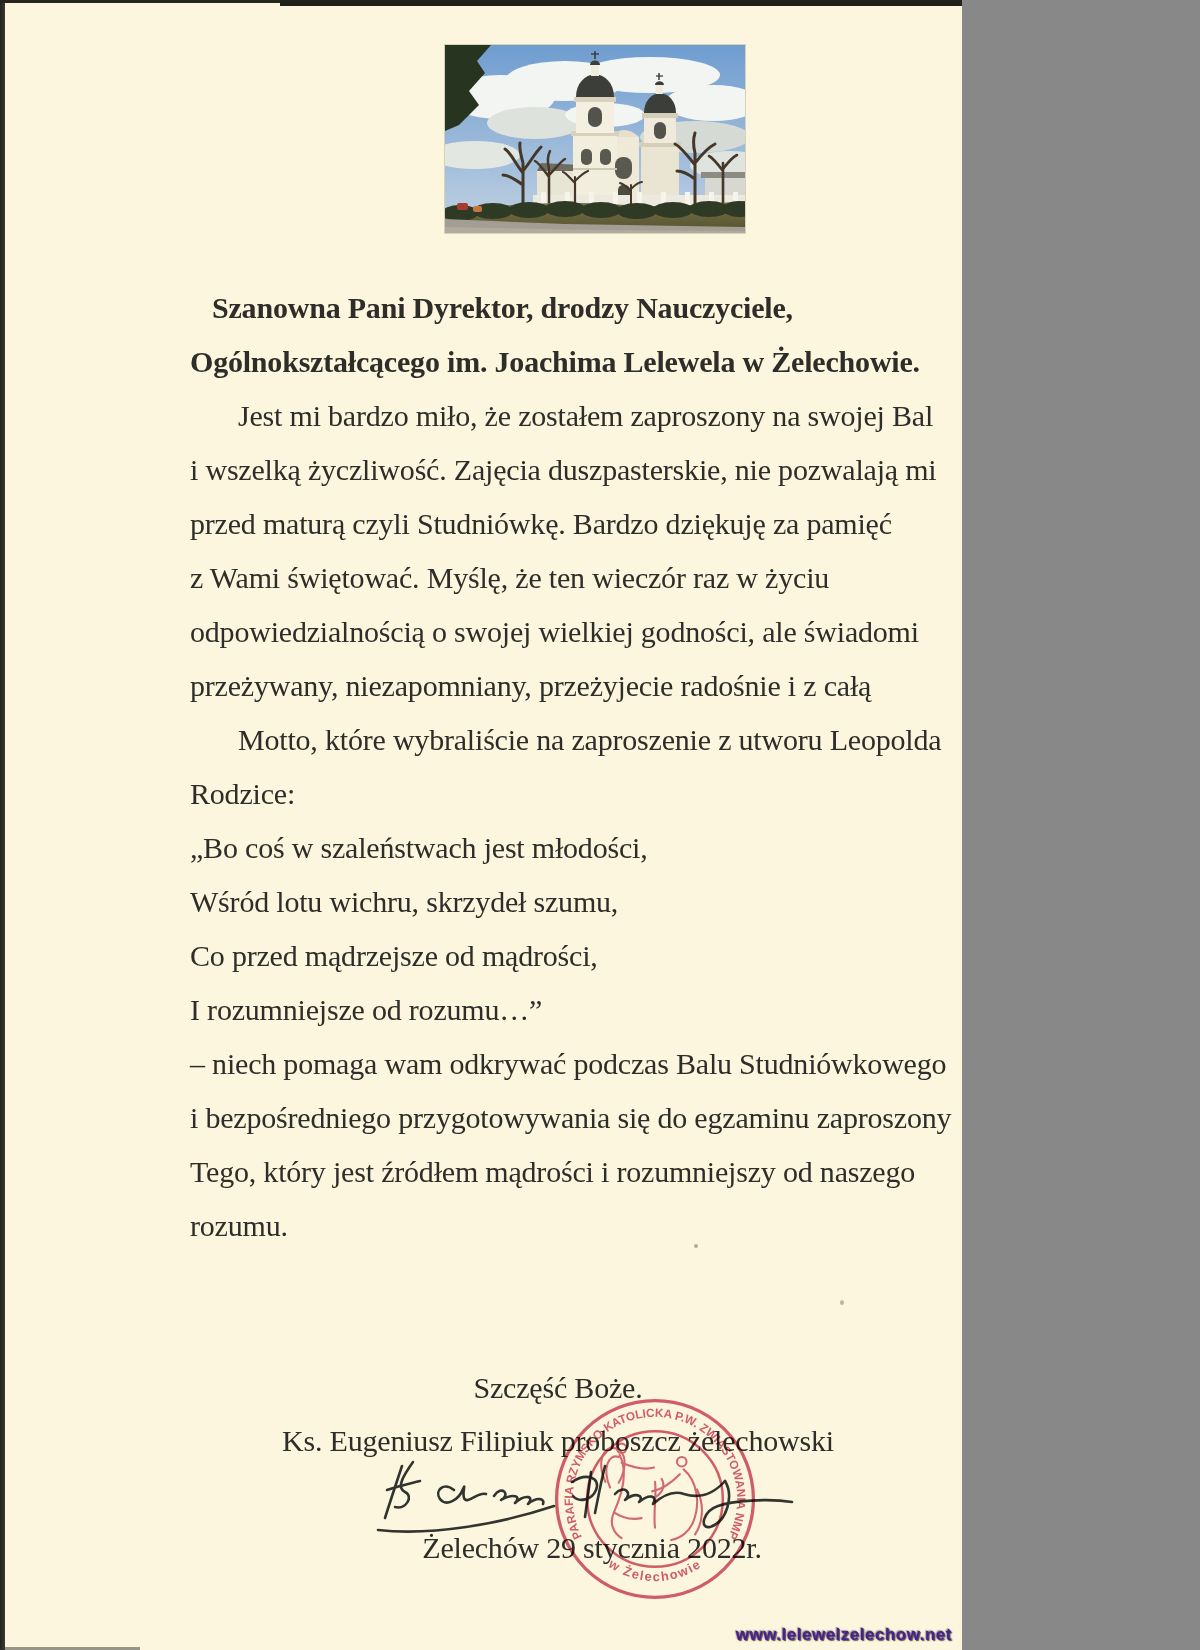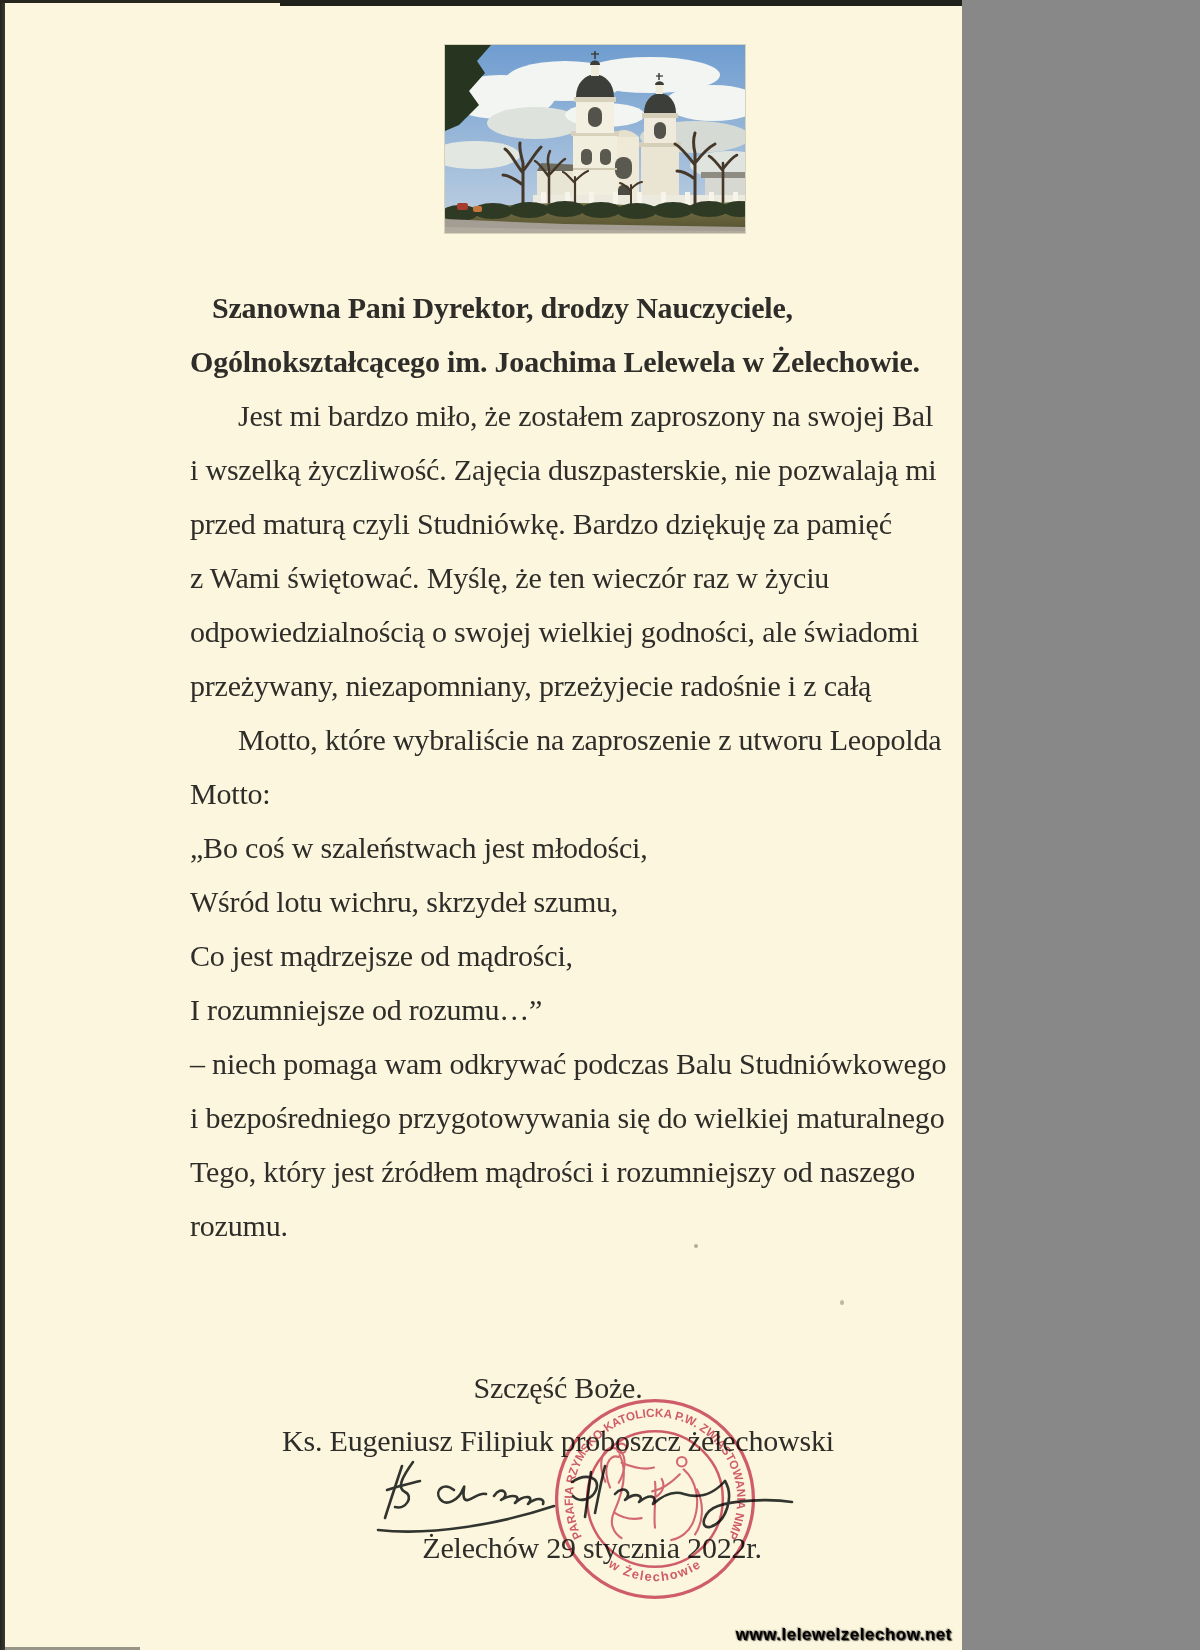--- a/index.html
+++ b/index.html
@@ -40,21 +40,21 @@
   .blessing{top:1363px;transform:translateX(-30px);}
   .signatory{top:1416px;transform:translateX(-30px);}
   .dateline{top:1523px;transform:translateX(4px);}
   
   .signature{position:absolute;left:372px;top:1438px;width:430px;height:115px;}
   .stamp{position:absolute;left:548px;top:1392px;width:214px;height:214px;
     mix-blend-mode:multiply;opacity:.9;}
   
   .watermark{position:absolute;right:10px;bottom:5px;
     font-family:"Liberation Sans", sans-serif;font-weight:bold;font-size:17px;
-    color:#000000;letter-spacing:.5px;
+    color:#4c1d95;letter-spacing:.5px;
     text-shadow:1px 1px 1px rgba(70,68,60,.9),-1px -1px 1px rgba(130,126,112,.55),0 0 2px rgba(90,88,78,.6);}
 </style>
 </head>
 <body>
 
 <div class="page">
 
   <div class="edge-left"></div>
   <div class="edge-top"></div>
   <div class="edge-top-thick"></div>
@@ -178,27 +178,27 @@
   <div class="letter">
     <div class="line bold ind1">Szanowna Pani Dyrektor, drodzy Nauczyciele,</div>
     <div class="line bold">Ogólnokształcącego im. Joachima Lelewela w Żelechowie.</div>
     <div class="line ind2">Jest mi bardzo miło, że zostałem zaproszony na swojej Bal</div>
     <div class="line">i wszelką życzliwość. Zajęcia duszpasterskie, nie pozwalają mi</div>
     <div class="line">przed maturą czyli Studniówkę. Bardzo dziękuję za pamięć</div>
     <div class="line">z Wami świętować. Myślę, że ten wieczór raz w życiu</div>
     <div class="line">odpowiedzialnością o swojej wielkiej godności, ale świadomi</div>
     <div class="line">przeżywany, niezapomniany, przeżyjecie radośnie i z całą</div>
     <div class="line ind2">Motto, które wybraliście na zaproszenie z utworu Leopolda</div>
-    <div class="line">Motto:</div>
+    <div class="line">Rodzice:</div>
     <div class="line">„Bo coś w szaleństwach jest młodości,</div>
     <div class="line">Wśród lotu wichru, skrzydeł szumu,</div>
-    <div class="line">Co jest mądrzejsze od mądrości,</div>
+    <div class="line">Co przed mądrzejsze od mądrości,</div>
     <div class="line">I rozumniejsze od rozumu…”</div>
     <div class="line">– niech pomaga wam odkrywać podczas Balu Studniówkowego</div>
-    <div class="line">i bezpośredniego przygotowywania się do wielkiej maturalnego</div>
+    <div class="line">i bezpośredniego przygotowywania się do egzaminu zaproszony</div>
     <div class="line">Tego, który jest źródłem mądrości i rozumniejszy od naszego</div>
     <div class="line">rozumu.</div>
   </div>
 
   <div class="center-line blessing">Szczęść Boże.</div>
   <div class="center-line signatory">Ks. Eugeniusz Filipiuk proboszcz żelechowski</div>
   <div class="center-line dateline">Żelechów 29 stycznia 2022r.</div>
 
   <div class="signature">
     <svg viewBox="0 0 430 115">

